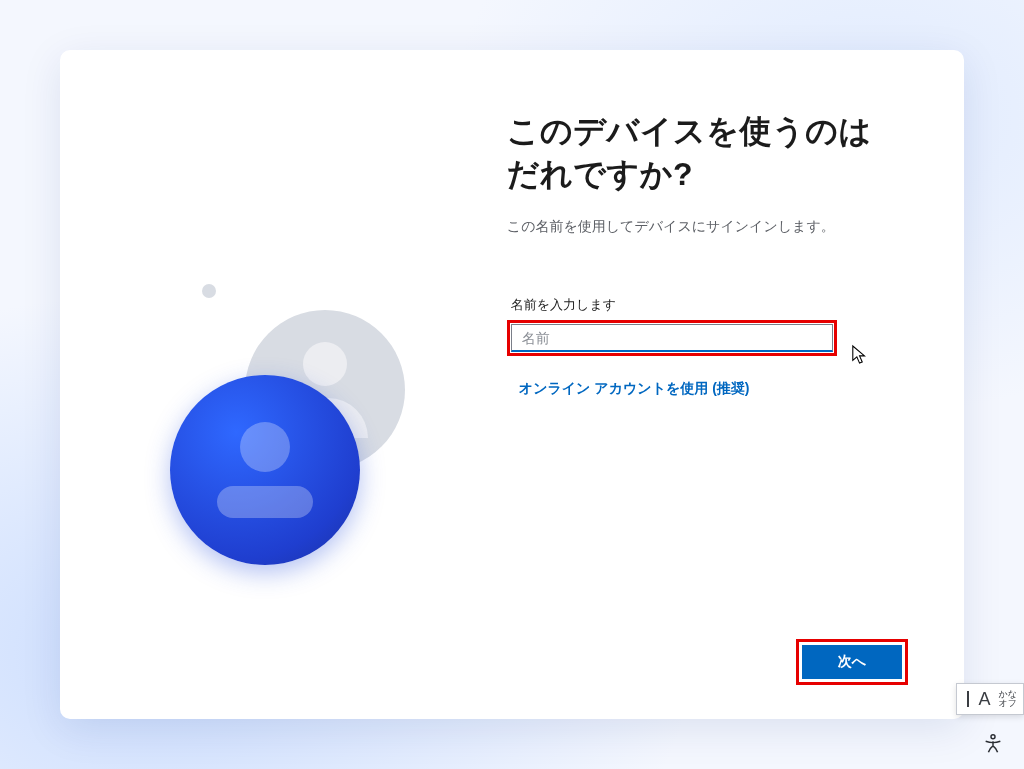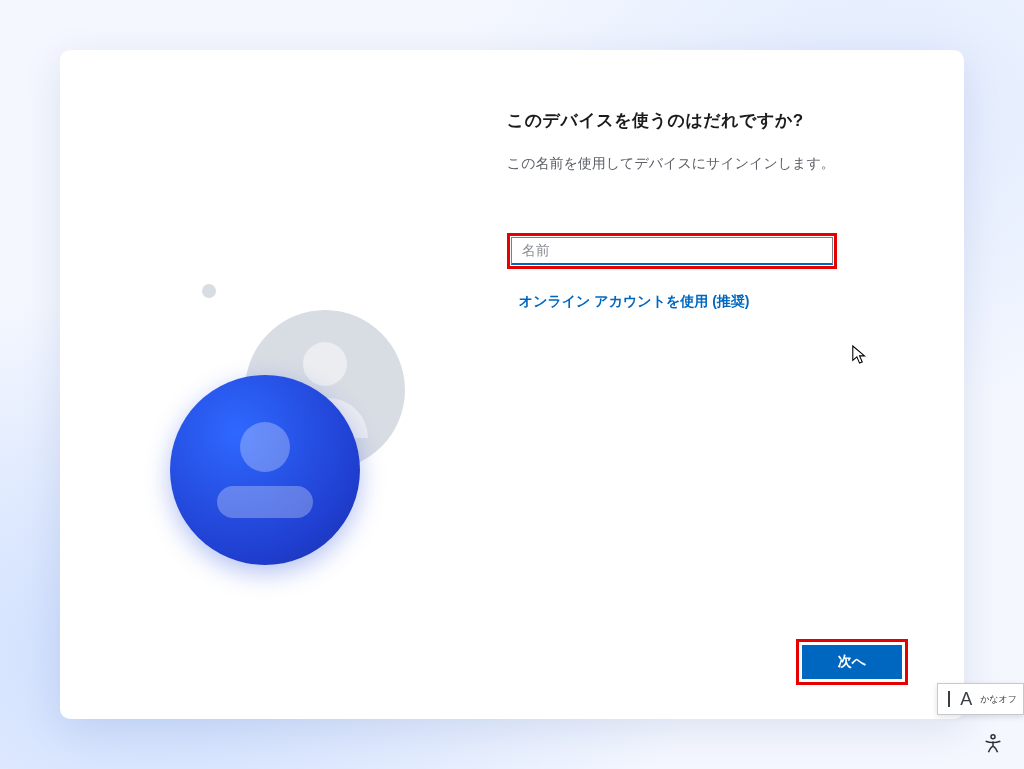--- a/index.html
+++ b/index.html
@@ -34,21 +34,21 @@
     .person-blue {
       position:absolute; left:40px; top:95px; width:190px; height:190px; border-radius:50%;
       background:radial-gradient(circle at 35% 30%, #2f68ff 0%, #1f3ecf 70%, #1a2fa0 100%);
       box-shadow:0 8px 24px rgba(40,80,220,.35);
       display:flex; flex-direction:column; align-items:center; justify-content:center;
     }
     .person-blue .head { width:50px;height:50px;border-radius:50%;background:rgba(255,255,255,.28);margin-bottom:14px; }
     .person-blue .body { width:96px;height:32px;border-radius:30px;background:rgba(255,255,255,.28); }
 
     
-    h1 { font-size:17px; font-weight:600; color:#1b1b1b; line-height:1.35; letter-spacing:.5px; }
+    h1 { font-size:32px; font-weight:600; color:#1b1b1b; line-height:1.35; letter-spacing:.5px; }
     .subtitle { margin-top:22px; font-size:14px; color:#5d6066;font-family:Liberation Serif, serif; }
 
     .field-wrap { margin-top:60px; width:330px; }
     .field-label { font-size:13px; color:#1b1b1b; margin-bottom:6px; display:block; padding-left:4px; }
     .input-hl { border:3px solid #e60000; padding:1px; }
     input[type=text]{
       width:100%; height:28px; padding:0 10px; font-size:14px;
       border:1px solid #7a7f89; border-bottom:2px solid #0067c0; outline:none;
     }
     input[type=text]::placeholder{ color:#8b8f96; }
@@ -66,21 +66,21 @@
     .cursor svg { width:18px; height:22px; }
 
     
     .ime {
       position:absolute; right:0; bottom:54px; background:#fff; border:1px solid #c5c9d1;
       display:flex; align-items:center; height:32px; padding:0 6px 0 10px; font-size:13px; color:#3a3d42;
       box-shadow:0 2px 6px rgba(0,0,0,.12);
     }
     .ime .bar { width:2px; height:16px; background:#3a3d42; margin-right:10px; }
     .ime .mode{ font-size:18px; margin-right:8px; }
-    .ime .tiny{ display:flex; flex-direction:row; font-size:9px; line-height:1; }
+    .ime .tiny{ display:flex; flex-direction:column; font-size:9px; line-height:1; }
 
     
     .a11y { position:absolute; right:20px; bottom:14px; width:22px; height:22px; cursor:pointer; }
     .a11y svg{ width:22px;height:22px; stroke:#2b2e34; fill:none; stroke-width:1.6; }
   </style>
 </head>
 <body>
 
 <div class="card">
 
@@ -96,20 +96,21 @@
           <div class="body"></div>
       </div>
     </div>
   </div>
 
   <div class="right">
     <h1>このデバイスを使うのはだれですか?</h1>
     <p class="subtitle">この名前を使用してデバイスにサインインします。</p>
 
     <div class="field-wrap">
+      <span class="field-label">名前を入力します</span>
       <div class="input-hl">
         <input type="text" placeholder="名前" value="" style="">
       </div>
       <span class="link">オンライン アカウントを使用 (推奨)</span>
     </div>
 
     <div class="next-hl">
       <button class="next">次へ</button>
     </div>
   </div>

